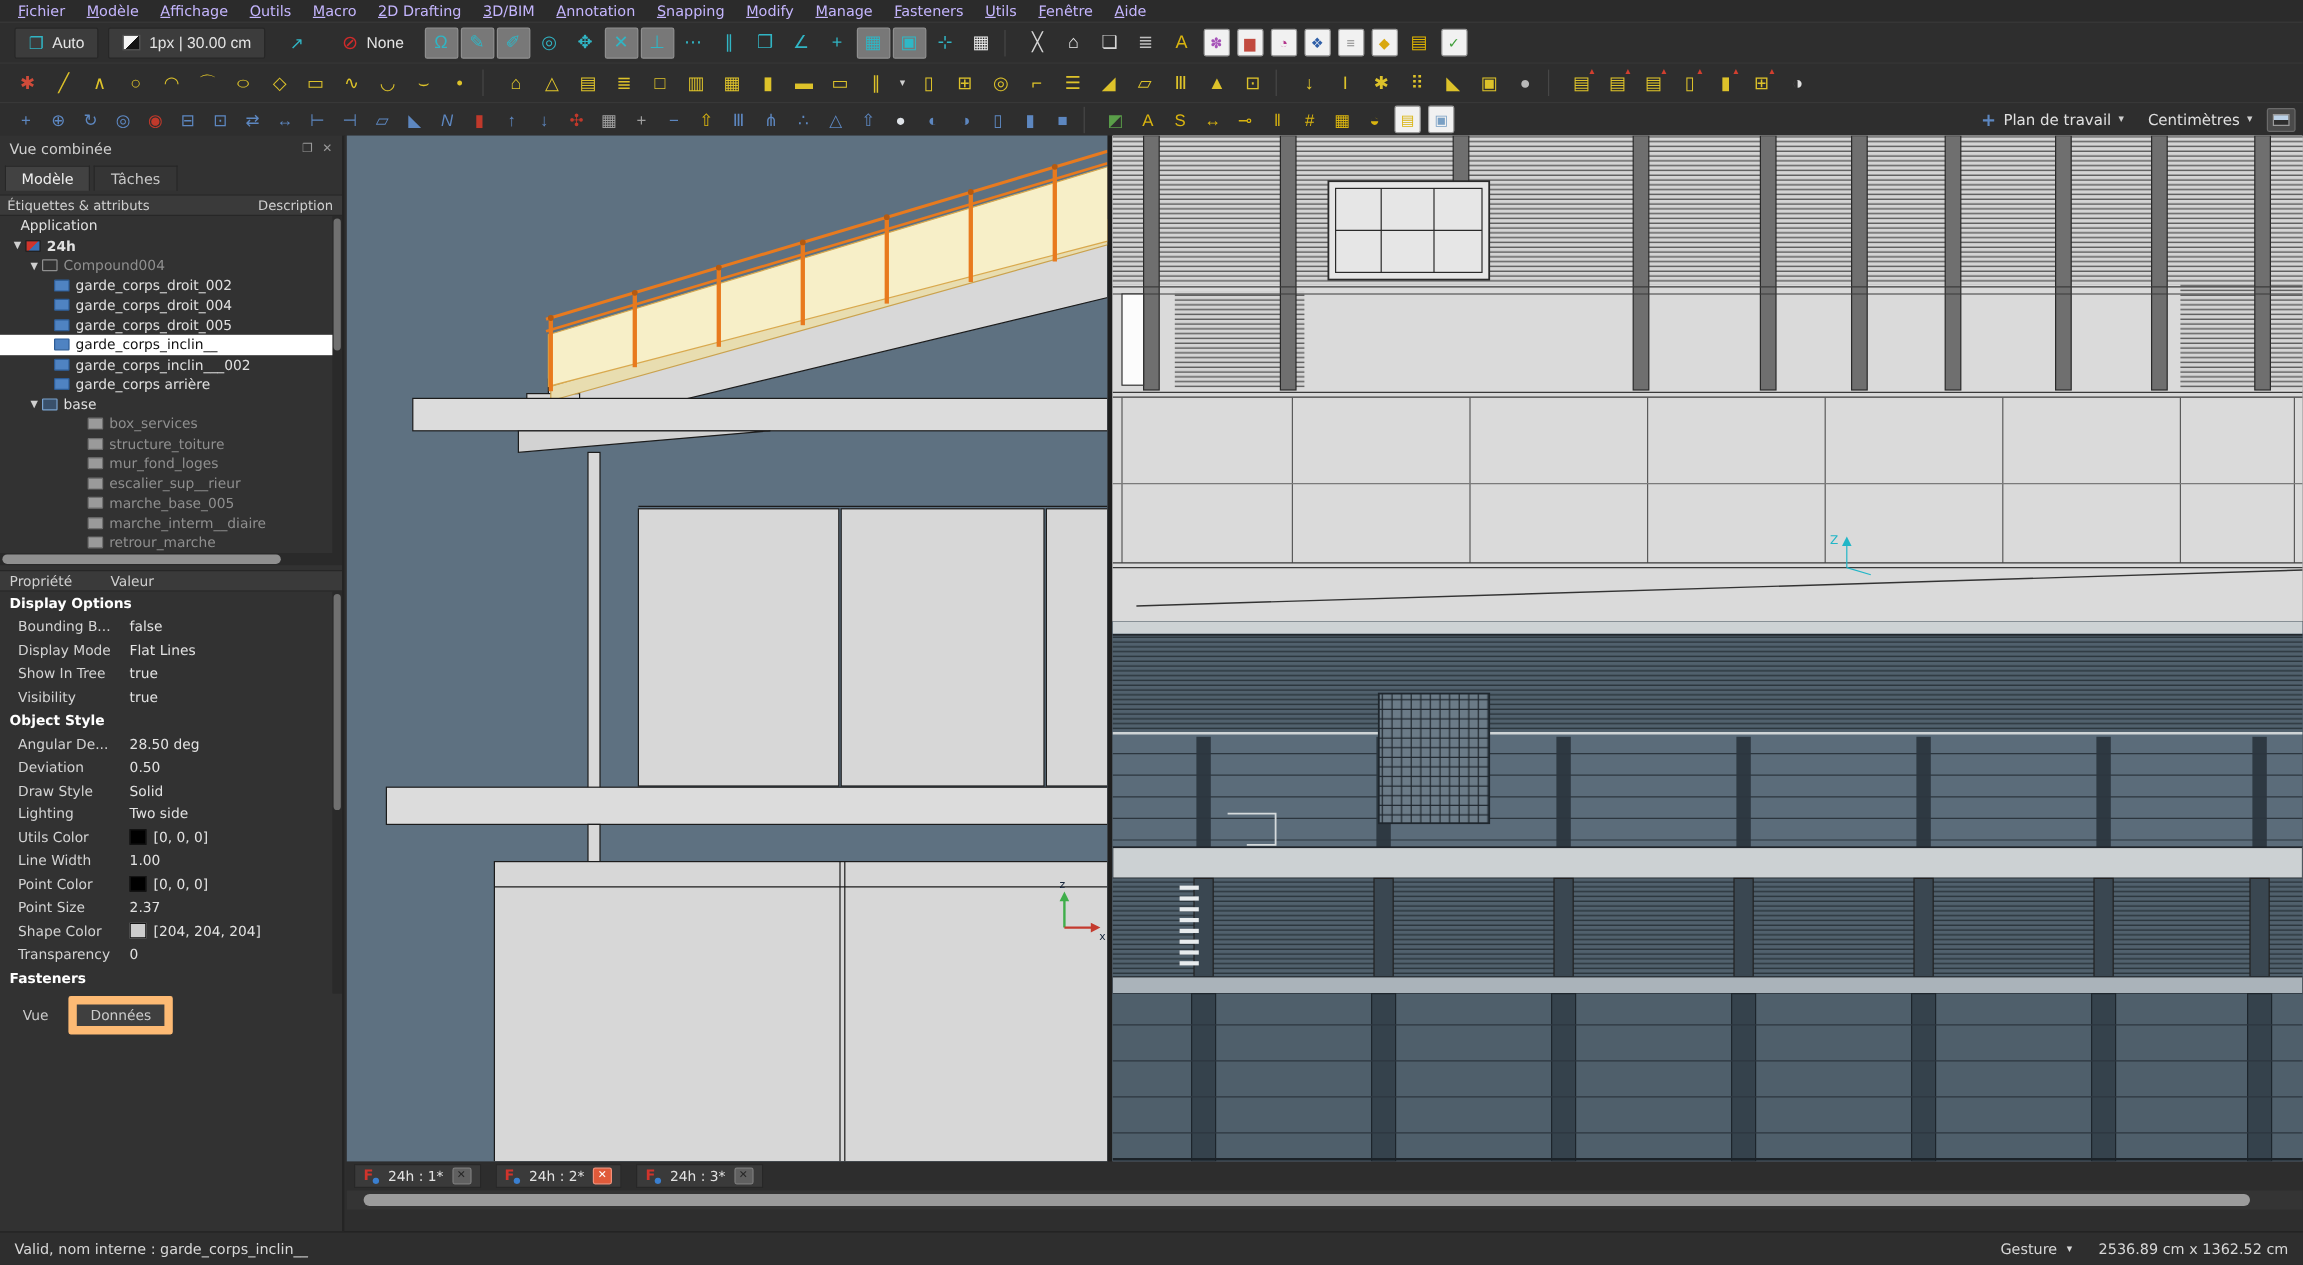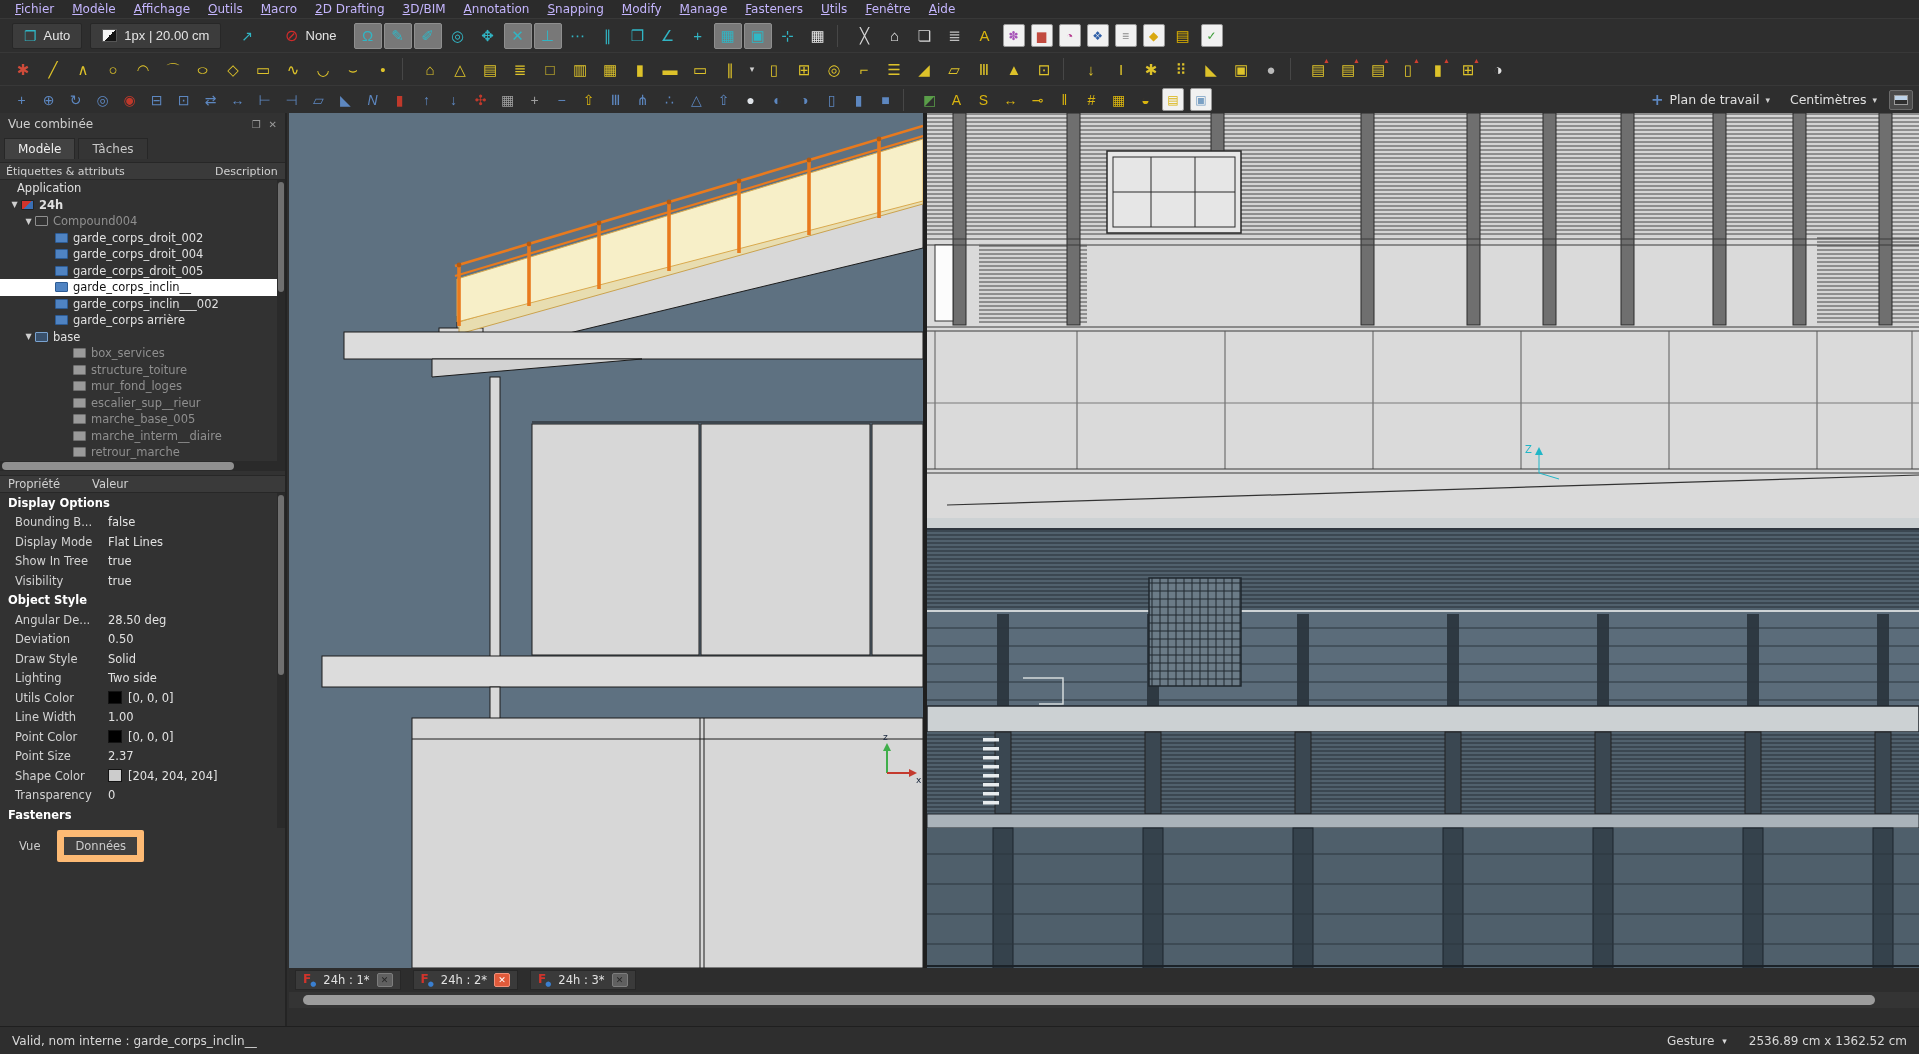--- a/index.html
+++ b/index.html
@@ -64,21 +64,21 @@
   .titem.selected { background:#ffffff; color:#101010; }
   .titem.grayed .tlabel { color:#8f8f8f; }
   .arrow { width:13px; font-size:8px; color:#cfcfcf; text-align:center; flex:none; }
   .ticon { width:13px; height:10px; margin-right:5px; flex:none; border-radius:1px; }
   .ticon.cube { background:#4f83c2; border:1px solid #2d5c95; }
   .ticon.cube-gray { background:#9a9a9a; border:1px solid #6f6f6f; }
   .ticon.compound { background:transparent; border:1px solid #8f8f8f; }
   .ticon.compound-blue { background:#39506b; border:1px solid #7aa3d0; }
   .ticon.doc { background:linear-gradient(135deg,#d0342c 0 50%,#3a6fb3 50% 100%); border:1px solid #222; }
   .d0 { padding-left:4px; } .d1 { padding-left:8px; } .d2 { padding-left:22px; }
-  .d3 { padding-left:42px; } .d4 { padding-left:60px; }
+  .d3 { padding-left:32px; } .d4 { padding-left:60px; }
   .vscroll { position:absolute; right:0; top:0; width:8px; height:100%; background:#2a2a2a; }
   .vscroll .vhandle { position:absolute; top:2px; left:1px; width:6px; height:110px; background:#707070; border-radius:3px; }
   .tree-hscroll { height:10px; background:#2a2a2a; position:relative; }
   .tree-hscroll .hhandle { position:absolute; left:2px; top:1px; height:8px; width:232px; background:#8f8f8f; border-radius:4px; }
   .prop-header { display:flex; height:18px; background:#3a3a3a; border-top:1px solid #272727; border-bottom:1px solid #272727;
                  align-items:center; font-size:11.5px; color:#d0d0d0; margin-top:4px; }
   .prop-header .pl { width:92px; padding-left:8px; }
   .props { position:relative; }
   .prow { display:flex; align-items:center; height:19.5px; font-size:11.5px; }
   .plabel { width:108px; padding-left:15px; color:#d3d3d3; overflow:hidden; white-space:nowrap; flex:none; }
@@ -137,21 +137,21 @@
     <div class="menu-item">Aide</div>
   </div>
 
 <div class="tbrow tb1">
   <button class="ctrl-btn">
     <span class="ctrl-ico teal">❐</span>
     <span>Auto</span>
   </button>
   <button class="ctrl-btn">
     <span class="scale-tri"></span>
-    <span>1px | 20.00 cm</span>
+    <span>1px | 30.00 cm</span>
   </button>
   <button class="ctrl-btn ctrl-plain">
     <span class="ctrl-ico teal">↗</span>
   </button>
   <button class="ctrl-btn ctrl-plain">
     <span class="no-ico">⊘</span>
     <span>None</span>
   </button>
   <div class="tbgroup">
 

